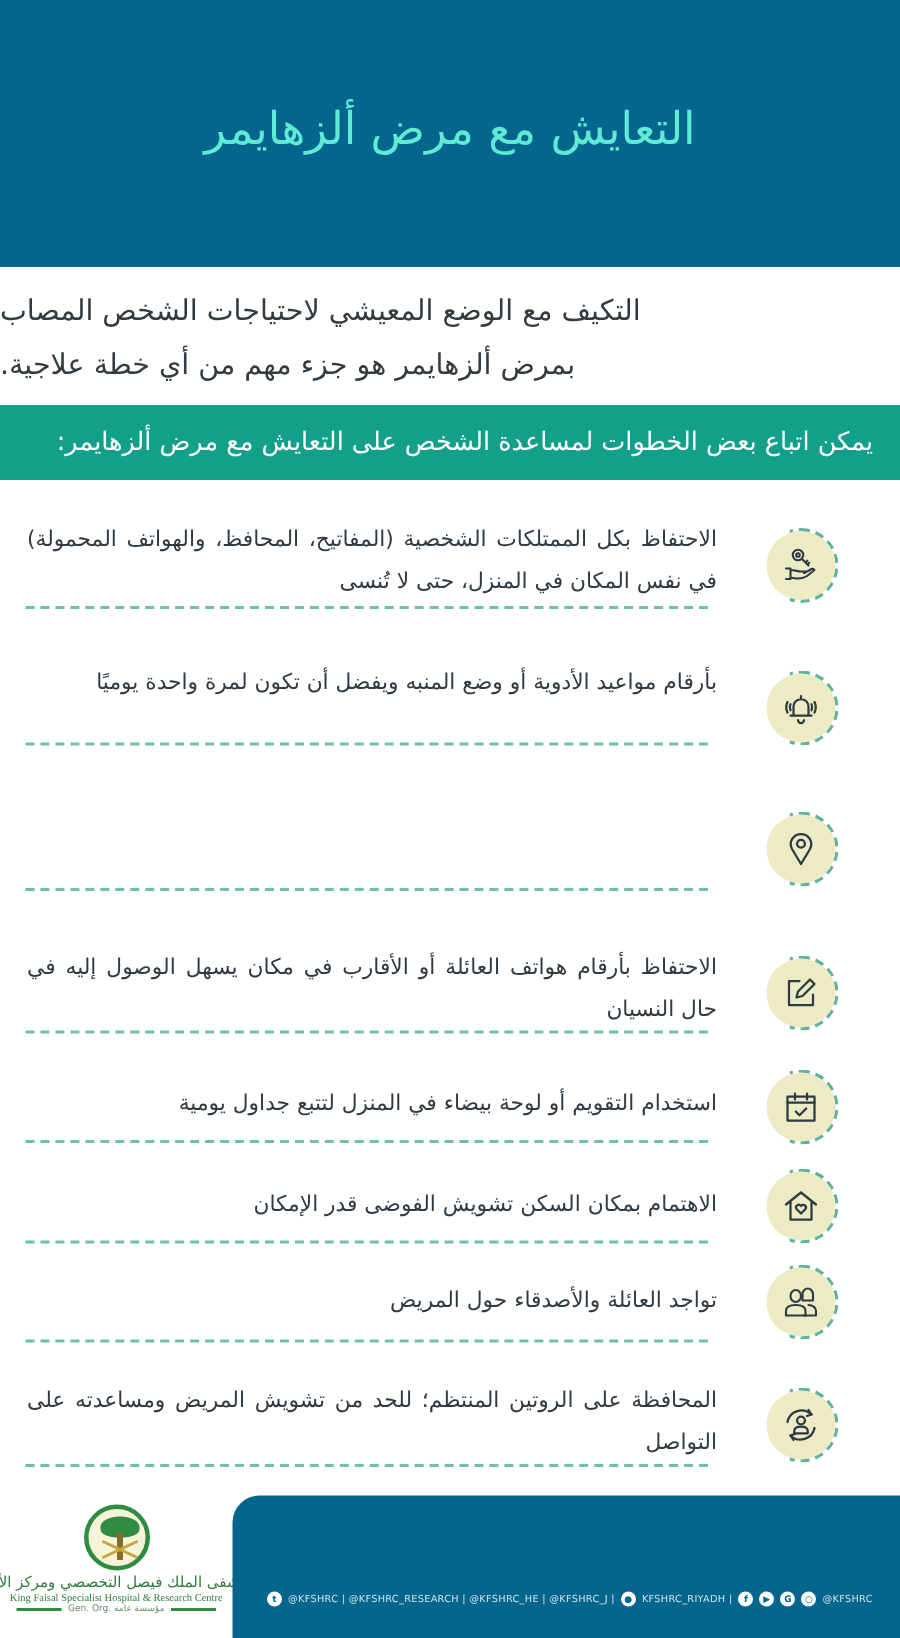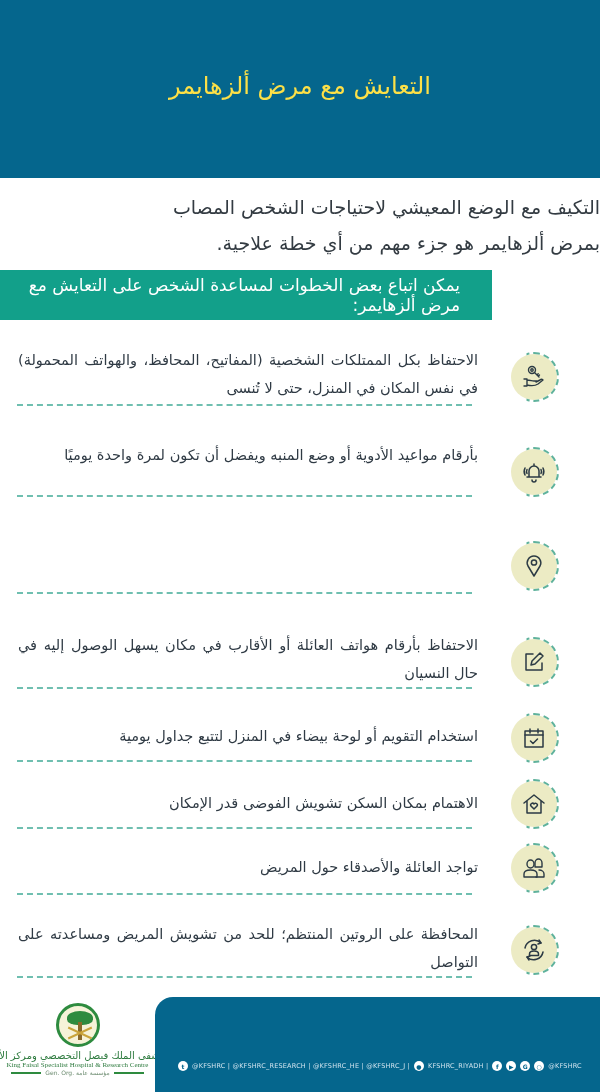--- a/index.html
+++ b/index.html
@@ -5,34 +5,34 @@
   * { margin: 0; padding: 0; box-sizing: border-box; }
   html, body { width: 600px; height: 1092px; background: #ffffff; overflow: hidden; }
   body { font-family: "DejaVu Sans", sans-serif; position: relative; }
 
   .header {
     position: absolute; left: 0; top: 0; width: 600px; height: 178px;
     background: #05668d;
     display: flex; align-items: center; justify-content: center;
   }
   .header h1 {
-    color: #fde047; font-weight: normal; font-size: 24px; direction: rtl;
+    color: #5eead4; font-weight: normal; font-size: 30px; direction: rtl;
     margin-top: -6px; letter-spacing: 0.3px;
   }
 
   .intro {
     position: absolute; left: 0; top: 180px; width: 600px; height: 90px;
-    display: flex; flex-direction: column; align-items: flex-start; justify-content: center;
+    display: flex; flex-direction: column; align-items: flex-end; justify-content: center;
     direction: rtl; color: #333b42; font-size: 19px; line-height: 36px; text-align: center;
   }
 
   .band {
-    position: absolute; left: 0; top: 270px; width: 492px; height: 50px;
+    position: absolute; left: 0; top: 270px; width: 600px; height: 50px;
     background: #12a08a; color: #ffffff; direction: rtl;
-    display: flex; align-items: center; padding-right: 32px;
+    display: flex; align-items: center; padding-right: 18px;
     font-size: 17px;
   }
 
   .item {
     position: absolute; left: 0; width: 600px;
   }
   .item .text {
     position: absolute; right: 122px; width: 460px; direction: rtl; text-align: justify;
     color: #2f3a44; font-size: 14.5px; line-height: 28px;
     text-align-last: right;

